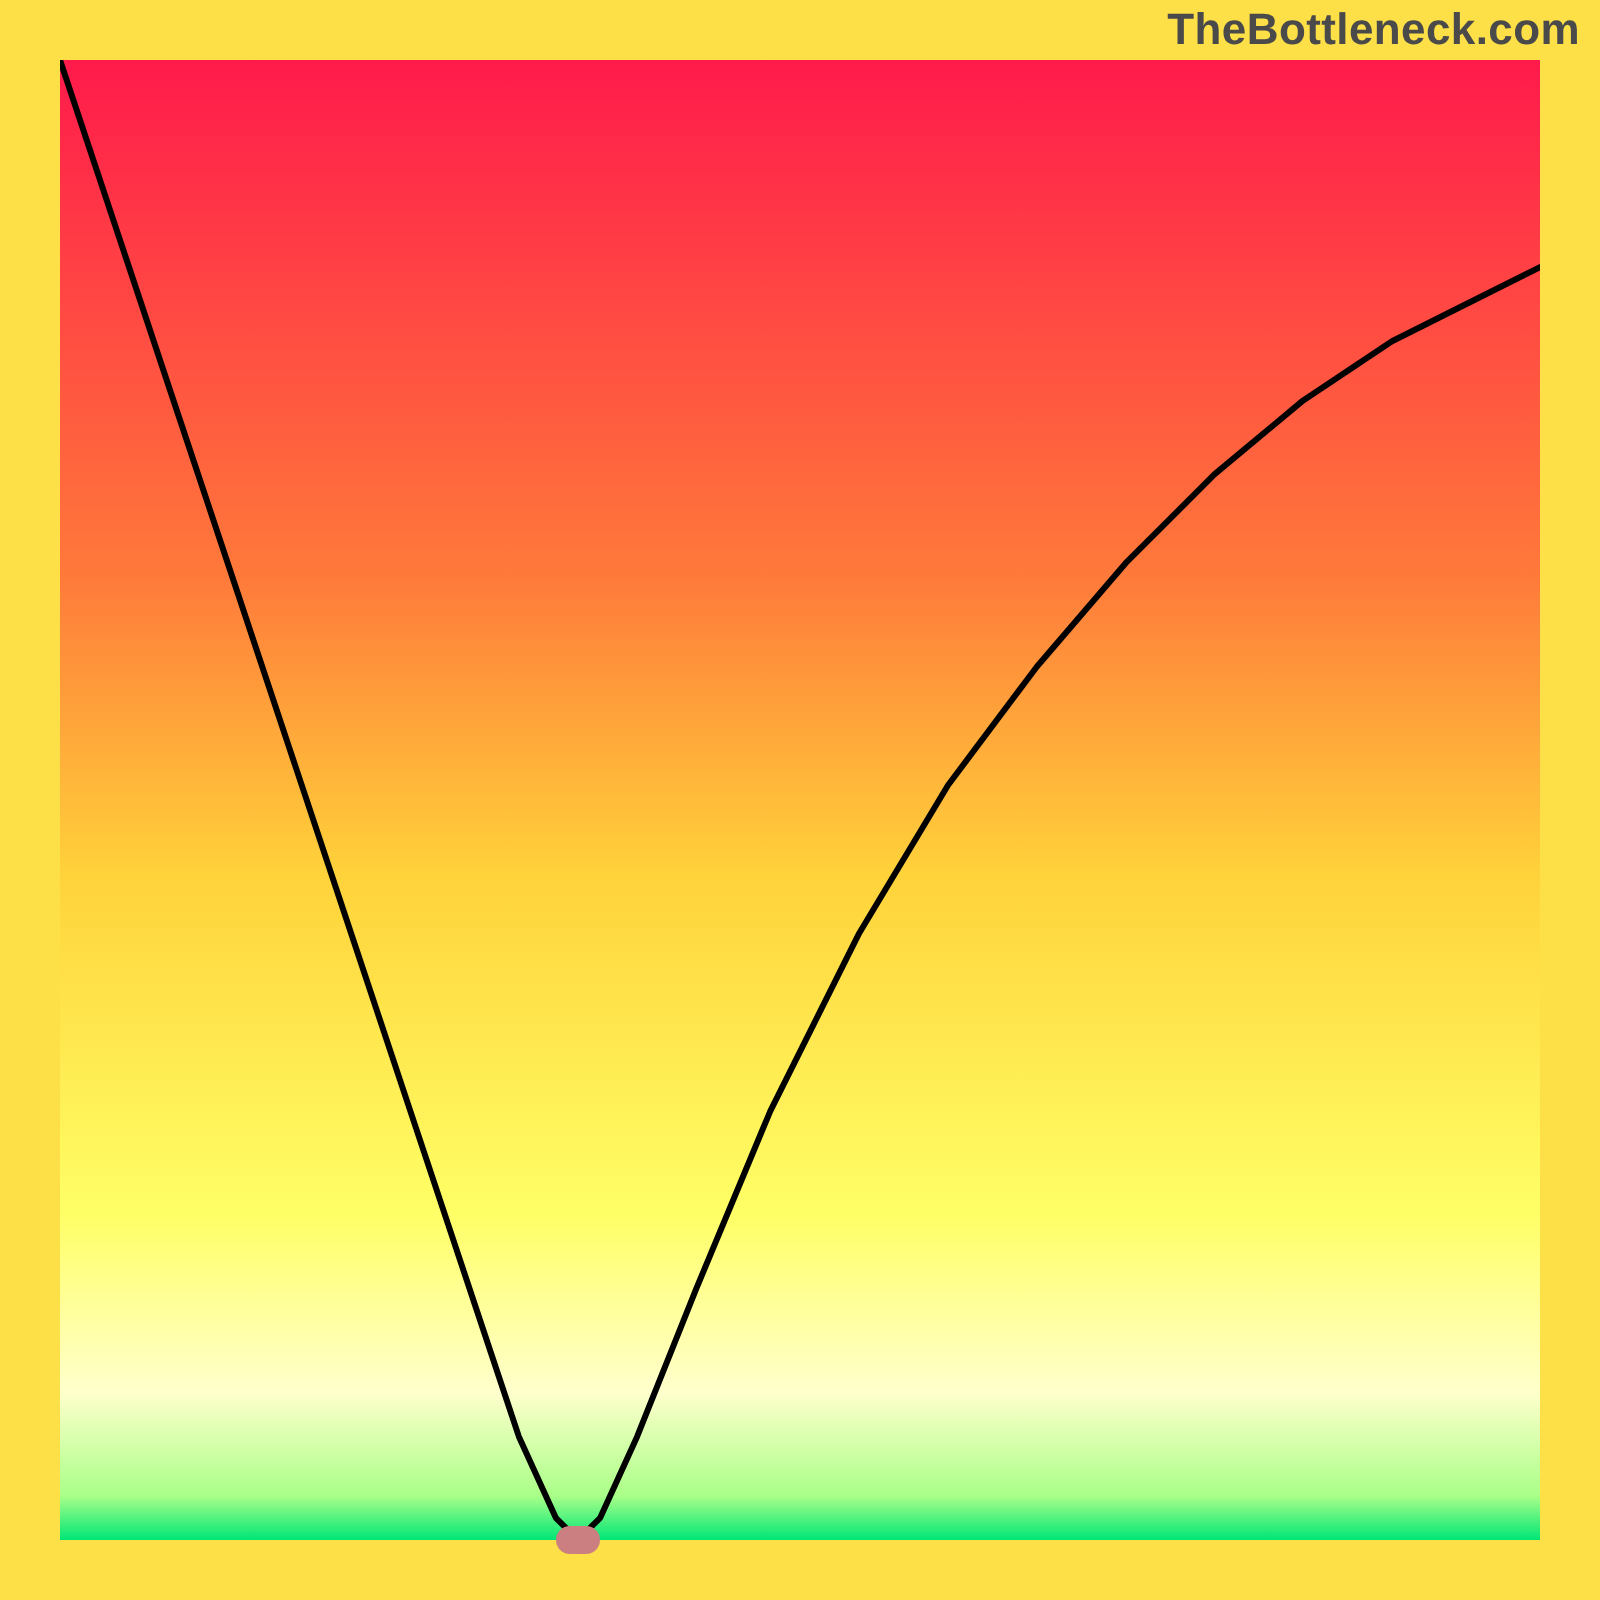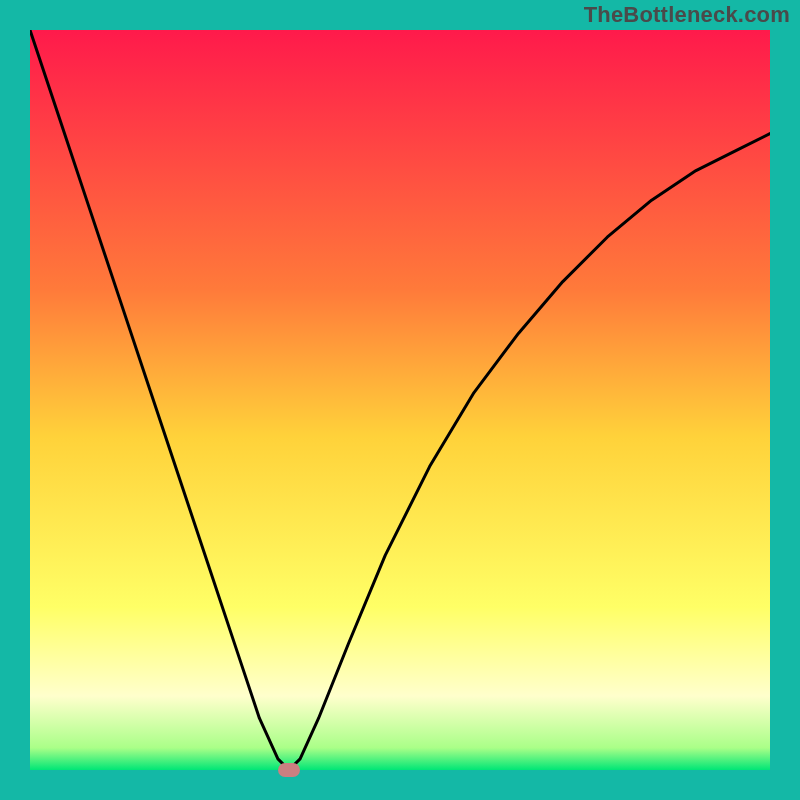--- a/index.html
+++ b/index.html
@@ -8,21 +8,21 @@
     width: 800px;
     height: 800px;
     background: #000;
     font-family: Arial, Helvetica, sans-serif;
     overflow: hidden;
   }
   .frame {
     position: relative;
     width: 800px;
     height: 800px;
-    background: #14b8a6;
+    background: #fde047;
   }
   .watermark {
     position: absolute;
     top: 2px;
     right: 10px;
     color: #4a4a4a;
     font-size: 22px;
     font-weight: 600;
     letter-spacing: 0.2px;
     user-select: none;

